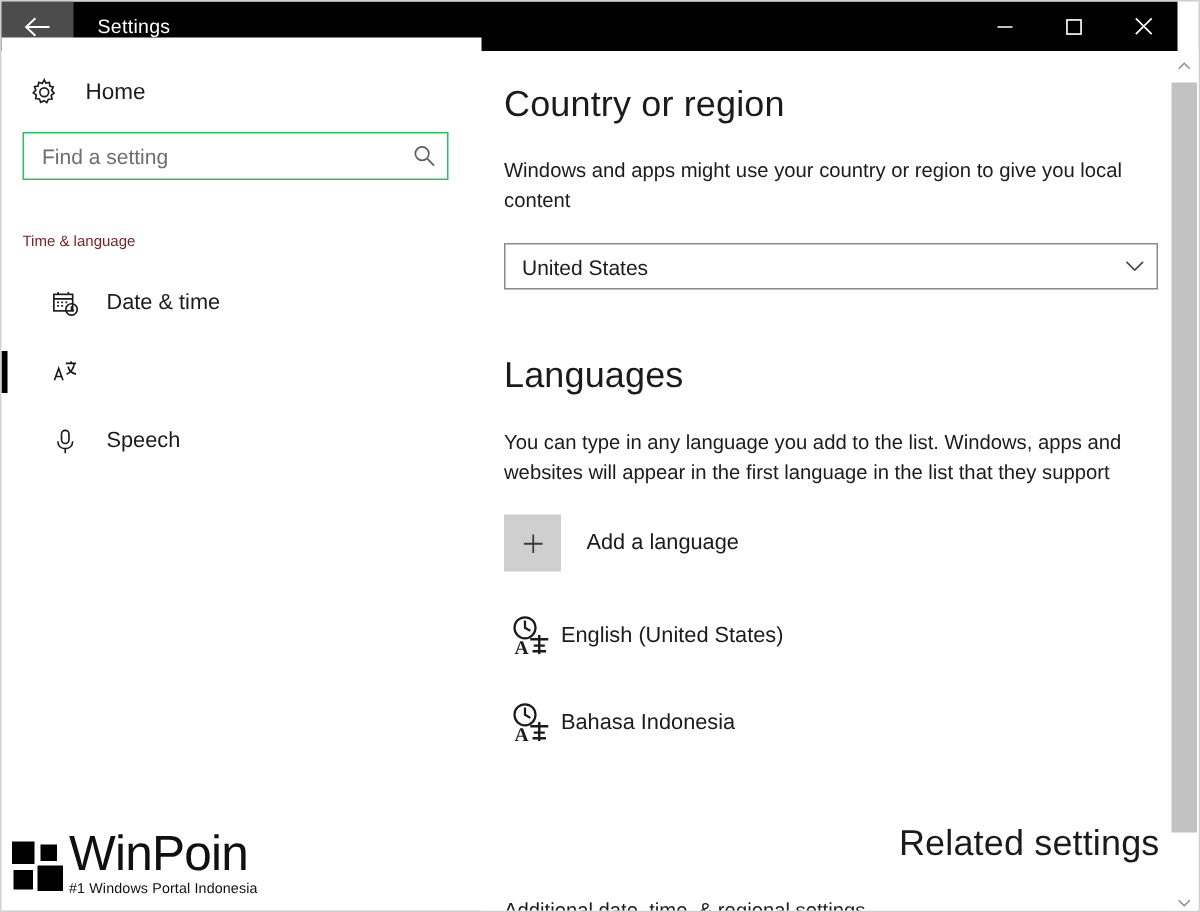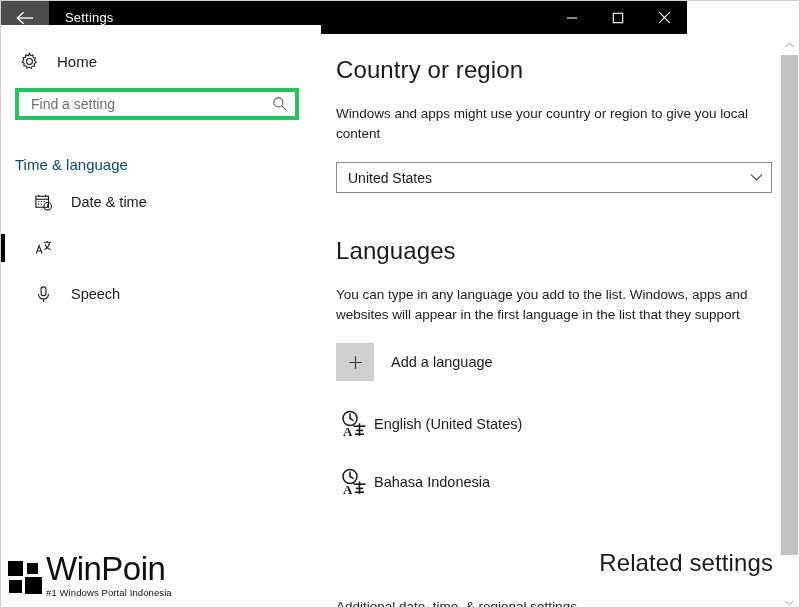--- a/index.html
+++ b/index.html
@@ -18,21 +18,21 @@
     overflow: hidden;
     background: #ffffff;
     box-sizing: border-box;
     border: 1px solid #cfcfcf;
   }
 
   
   .titlebar {
     position: absolute;
     top: 0; left: 0;
-    width: 686px;
+    width: 784px;
     height: 33px;
     background: #000000;
     display: flex;
     align-items: stretch;
   }
   .back-btn {
     width: 48px;
     height: 33px;
     background: #4c4c4c;
     display: flex;
@@ -90,21 +90,21 @@
     font-size: 15px;
     color: #1b1b1b;
     margin-left: 14px;
   }
   .search-box {
     position: absolute;
     left: 14px;
     top: 63px;
     width: 284px;
     height: 32px;
-    border: 4px solid #22c55e;
+    border: 1px solid #22c55e;
     box-sizing: border-box;
     background: #ffffff;
     display: flex;
     align-items: center;
     cursor: text;
   }
   .search-placeholder {
     flex: 1;
     font-size: 14px;
     color: #6e6e6e;
@@ -114,22 +114,22 @@
   .search-icon-wrap {
     width: 30px;
     display: flex;
     align-items: center;
     justify-content: center;
   }
   .group-header {
     position: absolute;
     left: 14px;
     top: 131px;
-    font-size: 15px;
-    color: #0c4a6e;
+    font-size: 10px;
+    color: #7f1d1d;
   }
   .nav-list {
     position: absolute;
     left: 0;
     top: 154px;
     width: 320px;
   }
   .nav-item {
     position: relative;
     display: flex;

